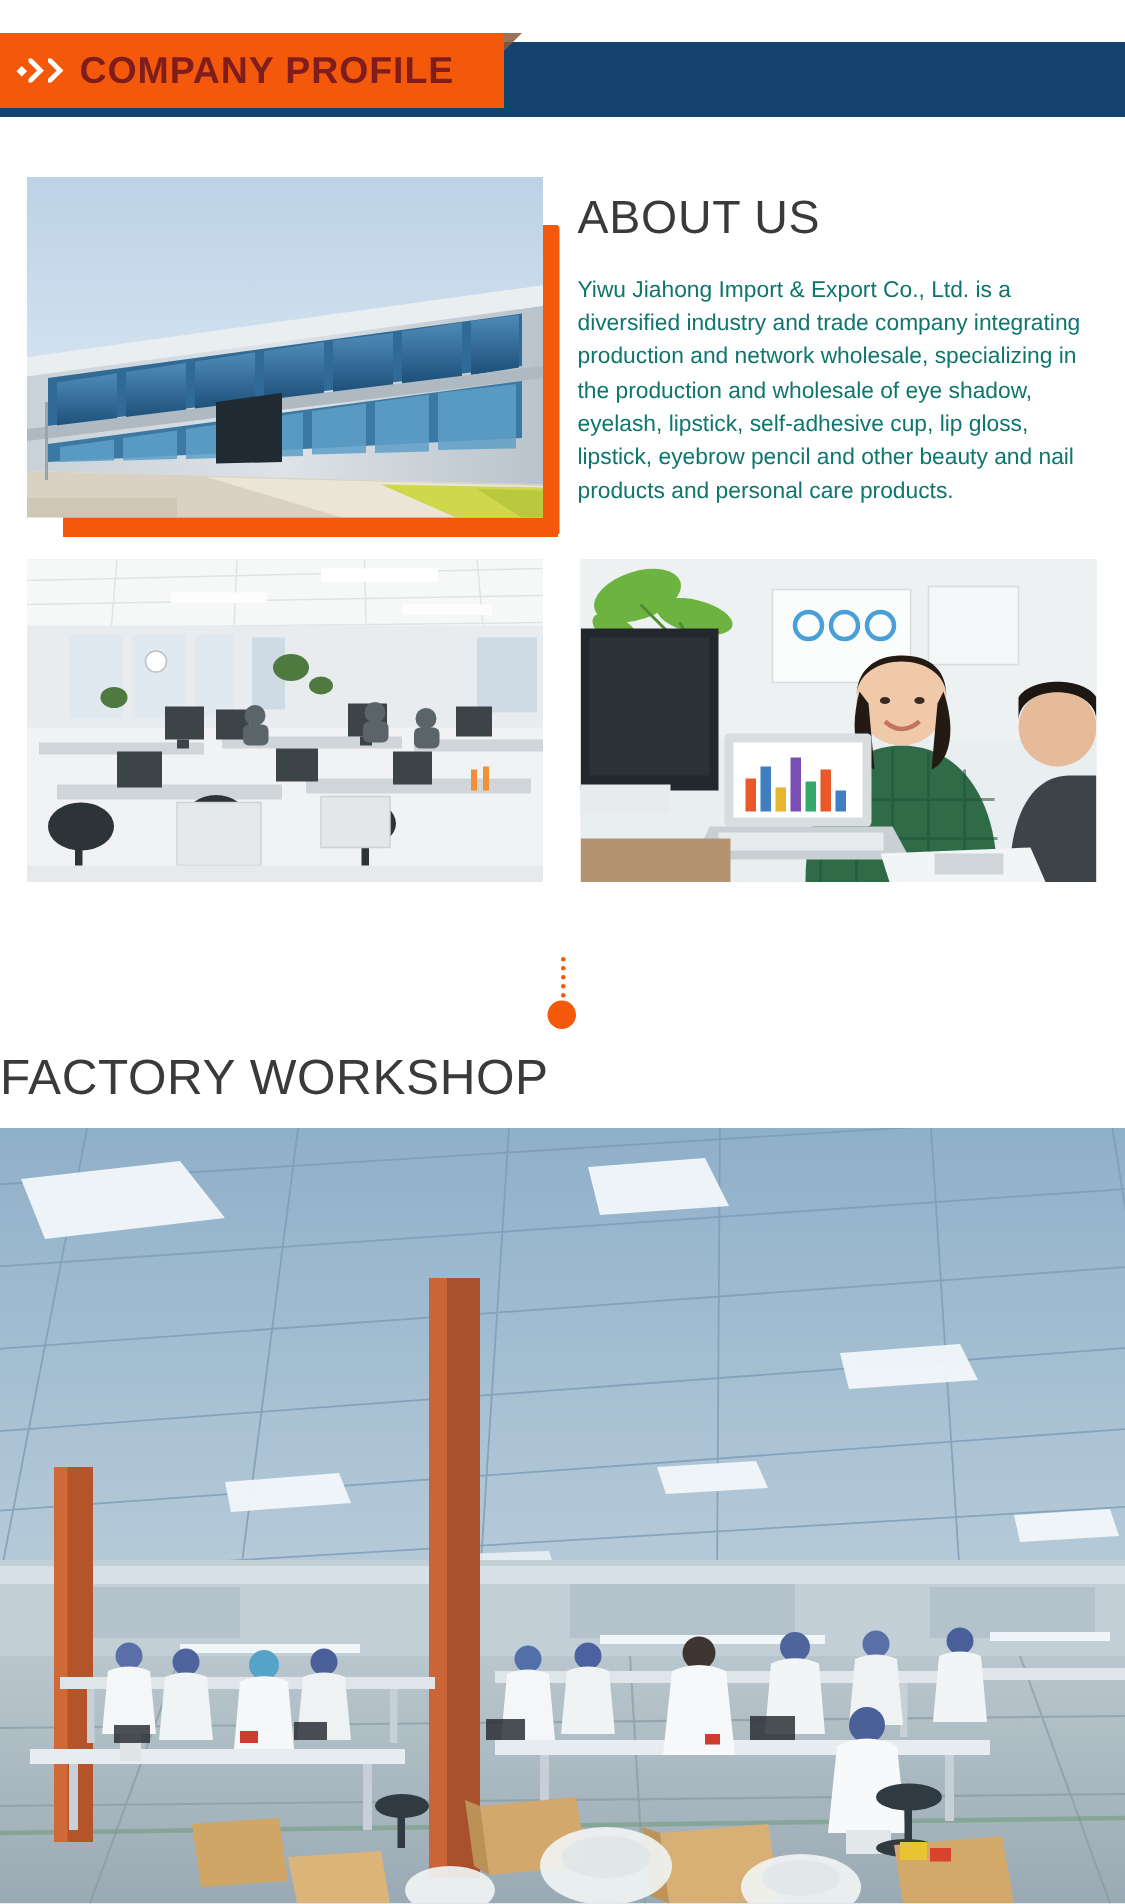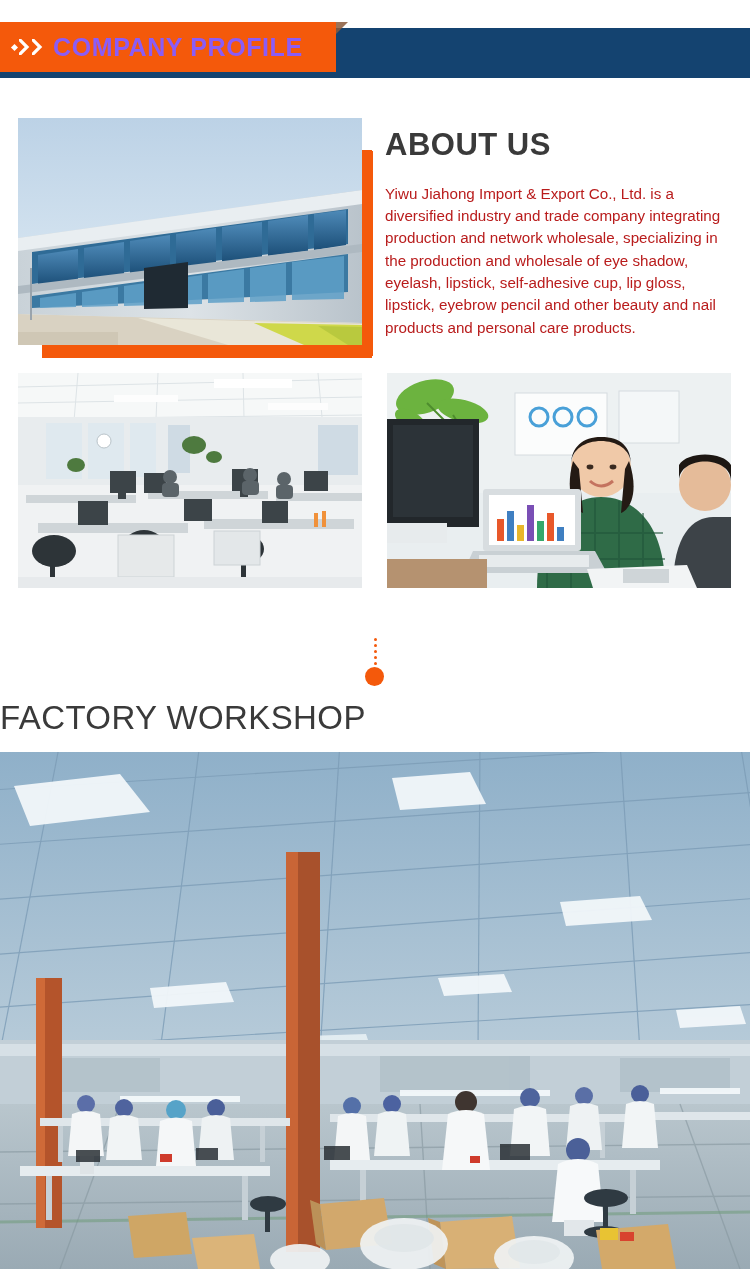--- a/index.html
+++ b/index.html
@@ -31,46 +31,46 @@
   }
   .header-inner {
     position:absolute; left:0; top:-6px; width:336px; height:50px;
     display:flex; align-items:center; padding-left:12px;
   }
   .chev-wrap { display:flex; align-items:center; gap:2px; margin-right:10px; }
   .chev-dot { width:5px; height:5px; background:#fff; transform:rotate(45deg); }
   .chev { width:11px; height:16px; }
   .chev svg { display:block; }
   .header-title {
-    color:#8b5cf6; font-size:25px; font-weight:bold;
+    color:#7f1d1d; font-size:25px; font-weight:bold;
     letter-spacing:.6px; line-height:1;
     white-space:nowrap;
     text-align:center;
   }
 
   
   .about-photo-frame {
     position:absolute; left:42px; top:150px; width:330px; height:208px;
     background:#F4590B;
   }
   .about-photo {
     position:absolute; left:18px; top:118px; width:344px; height:227px;
     overflow:hidden; background:#c7d6e2;
   }
   .about-accent {
     position:absolute; left:365px; top:151px; width:8px; height:205px;
     background:#F4590B;
   }
   .about-text { position:absolute; left:385px; top:128px; width:345px; }
   .about-heading {
-    font-size:31px; color:#3a3a3a; font-weight:bold;
+    font-size:31px; color:#3a3a3a; font-weight:normal;
     letter-spacing:.5px; line-height:1.12; margin-bottom:12px;
   }
   .about-body {
-    font-size:15.2px; color:#b91c1c; line-height:1.47;
+    font-size:15.2px; color:#0f766e; line-height:1.47;
     text-align:left;
     margin-top:20px;
   }
 
   
   .mid-photo {
     position:absolute; top:373px; width:344px; height:215px;
     overflow:hidden; background:#dfe6ea;
   }
   .mid-left { left:18px; }

